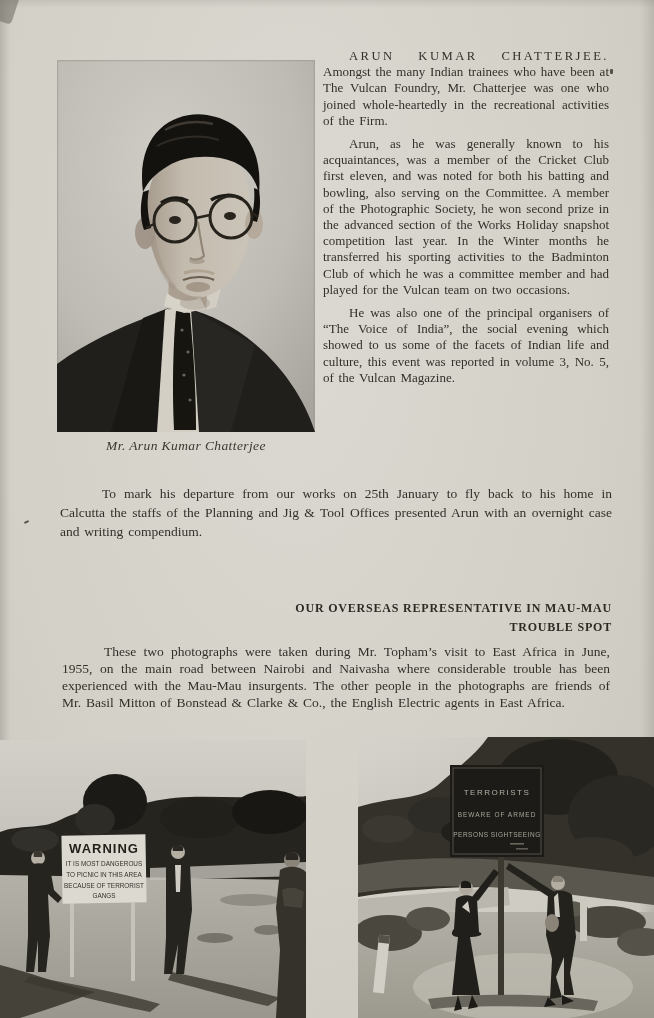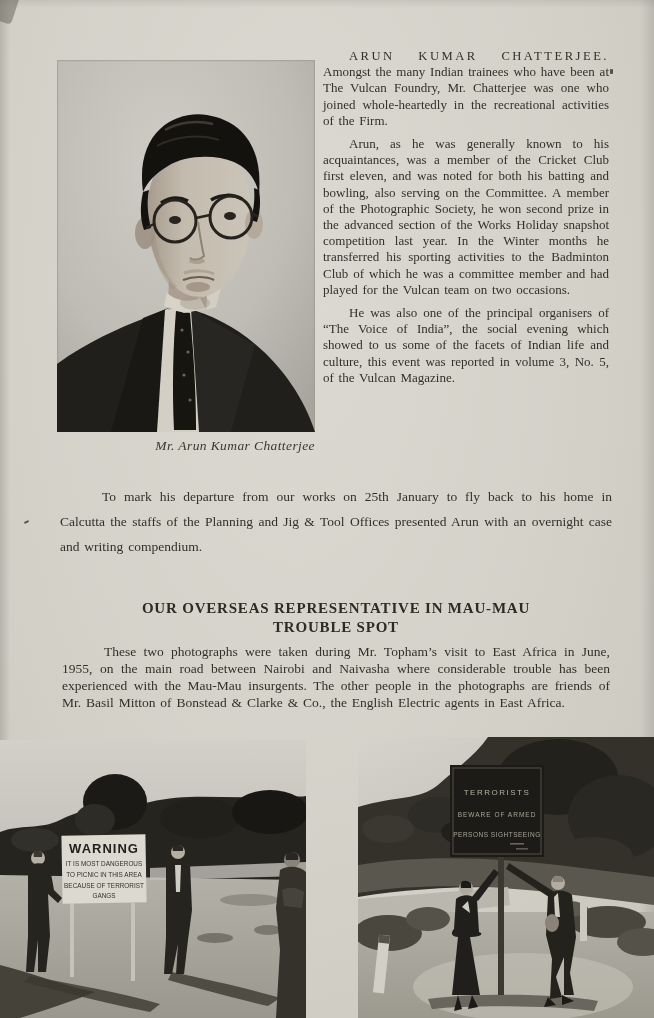--- a/index.html
+++ b/index.html
@@ -12,37 +12,37 @@
   #scan::before{content:"";position:absolute;inset:0;pointer-events:none;
         background:linear-gradient(90deg, rgba(60,58,52,.18) 0, rgba(60,58,52,0) 10px),
                    linear-gradient(270deg, rgba(60,58,52,.14) 0, rgba(60,58,52,0) 14px),
                    linear-gradient(180deg, rgba(60,58,52,.10) 0, rgba(60,58,52,0) 8px);}
   .corner-smudge{position:absolute;left:-6px;top:-8px;width:22px;height:30px;
         background:#6a675f;transform:rotate(18deg);opacity:.55;border-radius:4px;}
   .speck{position:absolute;background:#55524a;border-radius:1px;}
 
   
   .portrait{position:absolute;left:57px;top:60px;width:258px;height:372px;display:block;}
-  .caption{position:absolute;left:57px;top:438px;width:258px;text-align:right;
+  .caption{position:absolute;left:57px;top:438px;width:258px;text-align:center;
         font-style:italic;font-size:13.5px;color:#3a372f;letter-spacing:.4px;}
 
   .right-col{position:absolute;left:323px;top:48px;width:286px;}
   .right-col h1{margin:0 0 6px 0;text-align:center;font-size:16px;font-weight:bold;
         letter-spacing:1.5px;color:#2e2b25;}
   .right-col p{margin:0 0 7px 0;font-size:13px;line-height:16.2px;text-align:justify;
         text-indent:26px;word-spacing:1.5px;}
   .lead-name{letter-spacing:2.5px;font-size:12.6px;margin-top:48px;}
 
   
   .full-text{position:absolute;left:60px;top:484px;width:552px;}
-  .full-text p{margin:0 0 8px 0;font-size:13.5px;line-height:25px;text-align:justify;
+  .full-text p{margin:0 0 8px 0;font-size:13.5px;line-height:19px;text-align:justify;
         text-indent:42px;word-spacing:1.5px;}
 
-  .section2-heading{position:absolute;left:60px;top:599px;width:552px;text-align:center;
-        font-weight:bold;font-size:15px;line-height:19px;letter-spacing:.8px;color:#2e2b25;}
+  .section2-heading{position:absolute;left:60px;top:599px;width:552px;text-align:right;
+        font-weight:bold;font-size:12px;line-height:19px;letter-spacing:.8px;color:#2e2b25;}
   .section2-para{position:absolute;left:60px;top:641px;width:552px;}
   .section2-para p{margin:2px;font-size:13.5px;line-height:17px;text-align:justify;
         text-indent:42px;word-spacing:1.5px;}
 
   
   .photo-left{position:absolute;left:0;top:740px;width:306px;height:278px;display:block;}
   .photo-right{position:absolute;left:358px;top:737px;width:296px;height:281px;display:block;}
   svg text{font-family:"Liberation Sans","DejaVu Sans",sans-serif;}
 </style>
 </head>

